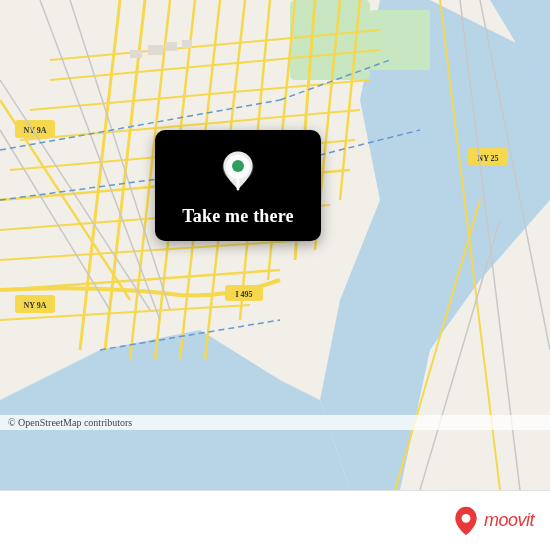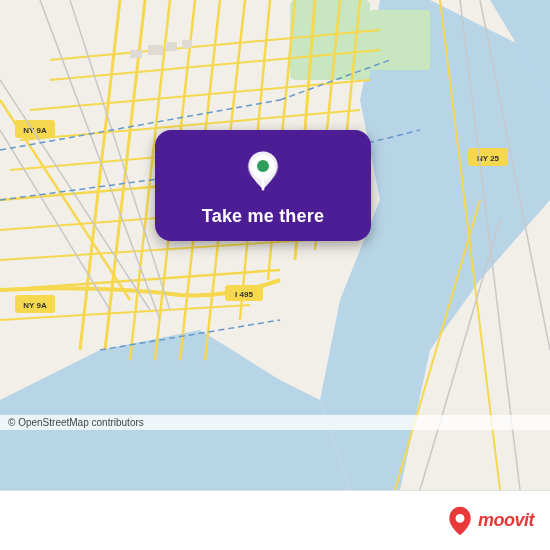--- a/index.html
+++ b/index.html
@@ -10,36 +10,37 @@
       font-family: Arial, sans-serif;
       position: relative;
     }
 
     #map-container {
       width: 550px;
       height: 490px;
       position: relative;
       overflow: hidden;
       background-color: #f2efe9;
+      font-family: Liberation Serif, serif;
     }
 
     
     #map-svg {
       width: 100%;
       height: 100%;
     }
 
     
     #take-me-there-card {
       position: absolute;
       top: 130px;
       left: 155px;
-      width: 216px;
-      background-color: #4c1d95;
-      border-radius: 16px;
+      width: 166px;
+      background-color: #000000;
+      border-radius: 10px;
       display: flex;
       flex-direction: column;
       align-items: center;
       padding: 18px 20px 14px 20px;
       box-shadow: 0 4px 14px rgba(0,0,0,0.35);
       cursor: pointer;
     }
 
     #location-pin-icon {
       width: 48px;
@@ -85,21 +86,21 @@
       margin-left: auto;
     }
 
     #moovit-pin {
       width: 28px;
       height: 32px;
     }
 
     #moovit-text {
       font-size: 18px;
-      font-weight: 700;
+      font-weight: 400;
       color: #e8383a;
       font-style: italic;
       letter-spacing: -0.5px;
     }
 
     #location-label {
       font-size: 13px;
       color: #333;
       flex: 1;
     }

